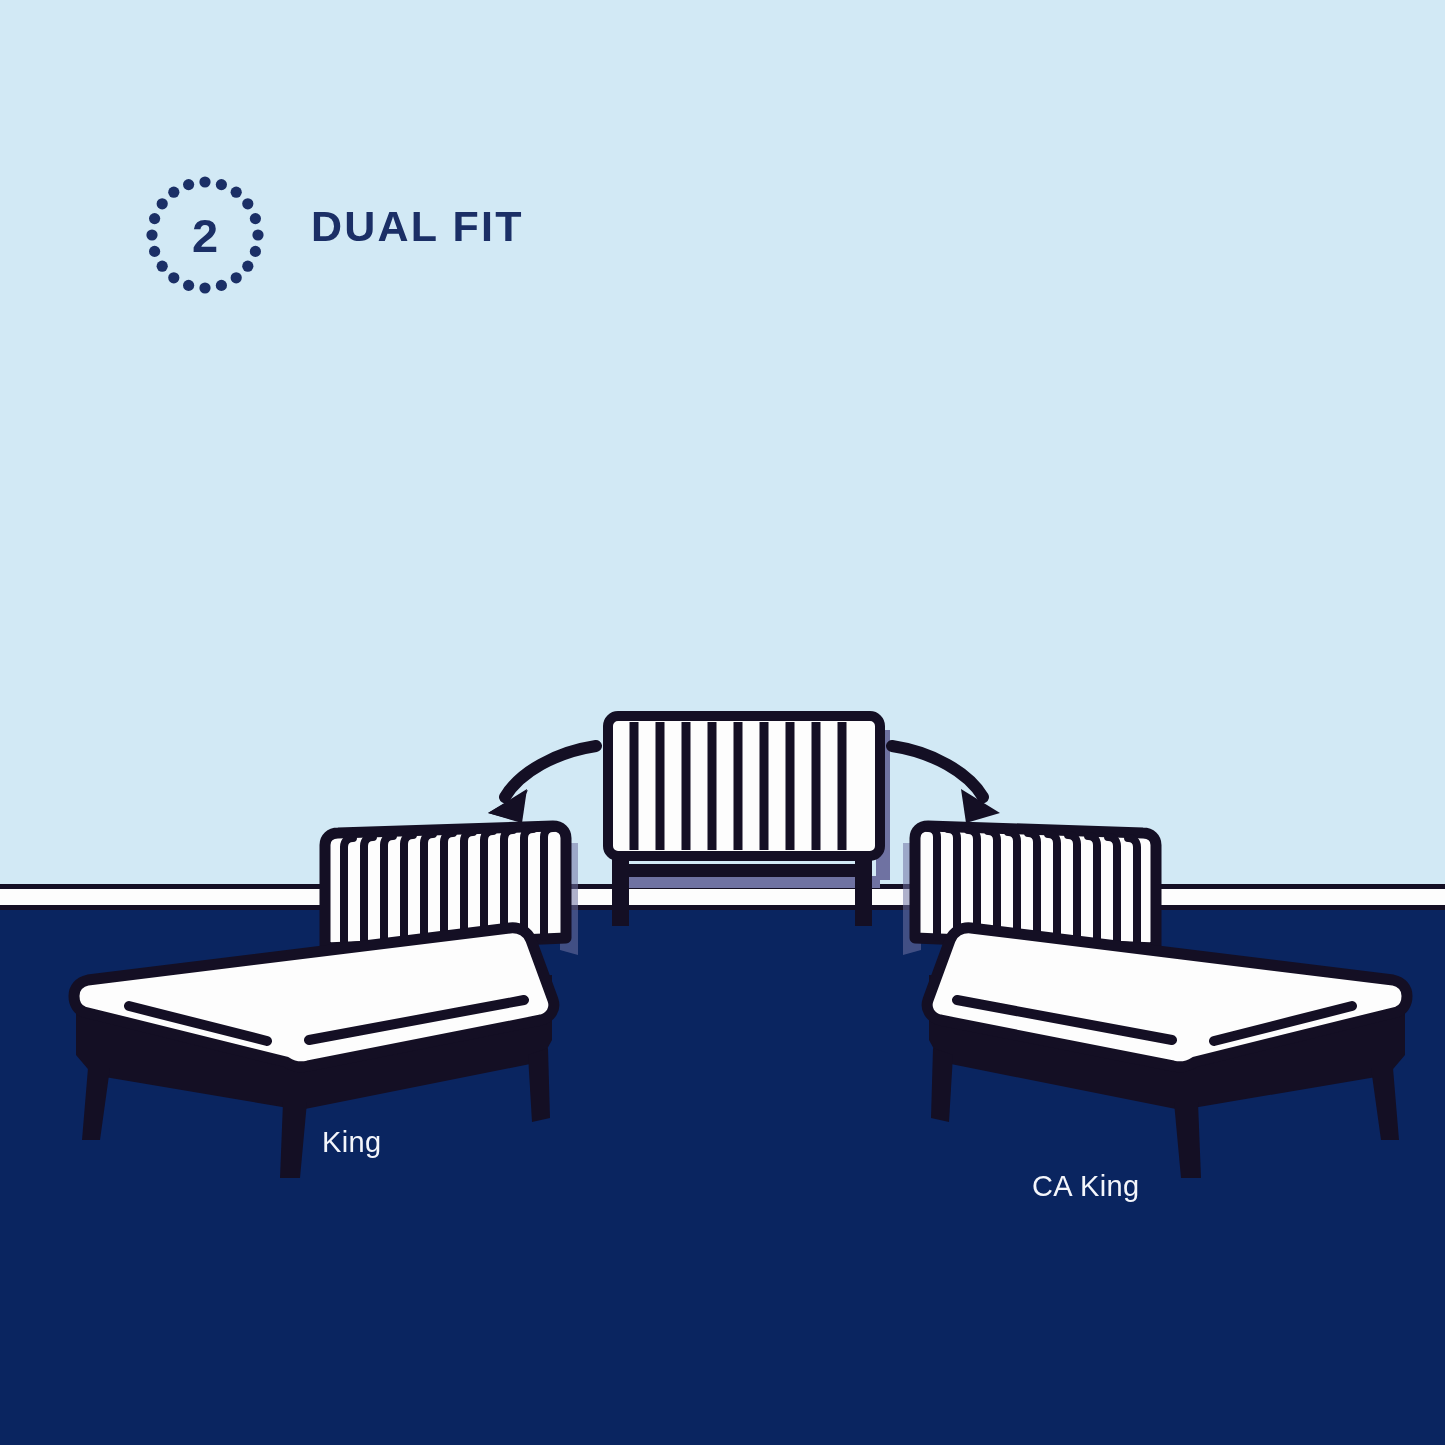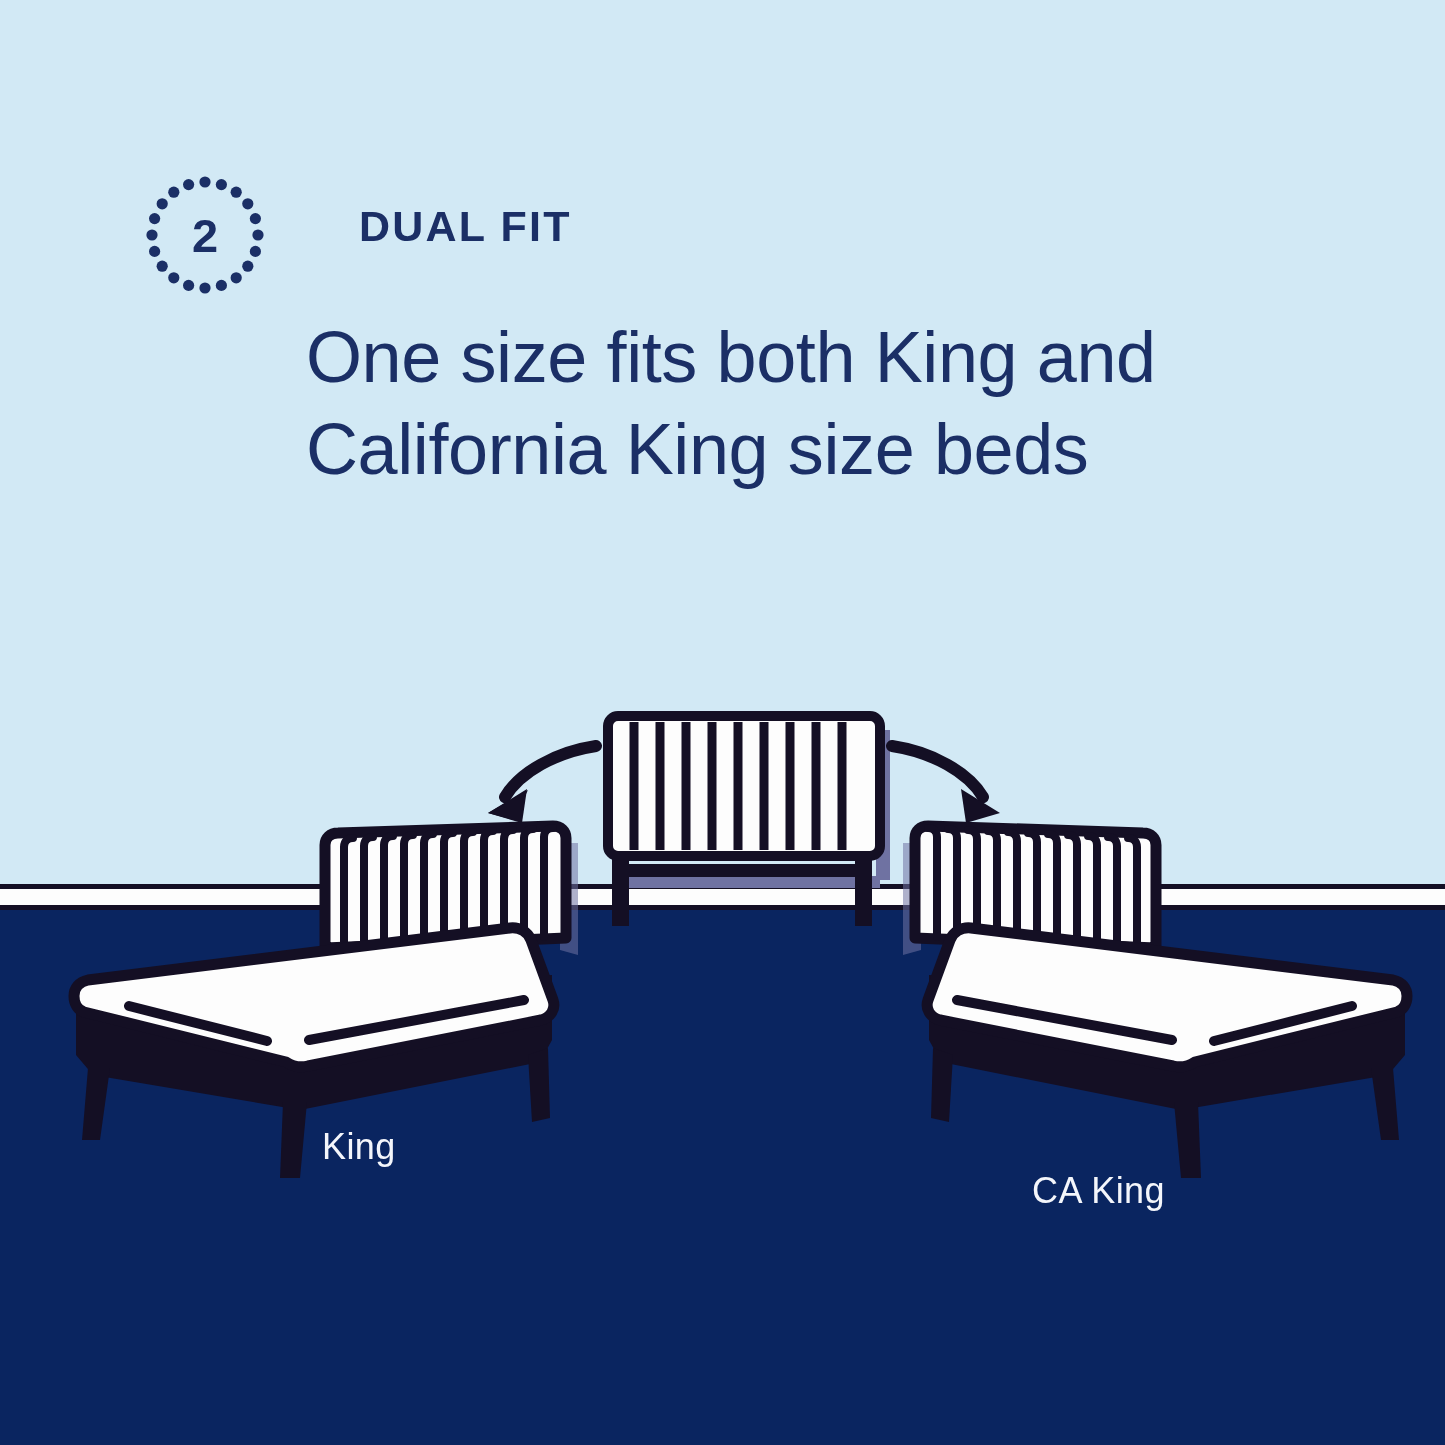--- a/index.html
+++ b/index.html
@@ -68,21 +68,20 @@
     letter-spacing: 0px;
   }
   .eyebrow {
     position: absolute;
     left: 311px; top: 202px;
     font-size: 43px;
     font-weight: 700;
     letter-spacing: 2.2px;
     color: #1b2f66;
     white-space: nowrap;
-    margin-left: 48px;
   }
   .headline {
     position: absolute;
     left: 306px; top: 311px;
     width: 1040px;
     font-size: 72px;
     font-weight: 300;
     line-height: 1.28;
     color: #1b2f66;
     letter-spacing: -0.4px;
@@ -92,21 +91,21 @@
   .illus {
     position: absolute;
     left: 0; top: 0;
     width: 1445px; height: 1445px;
   }
   .illus svg { display: block; }
   
   .bed-label {
     position: absolute;
     color: #f4f6fb;
-    font-size: 36px;
+    font-size: 29px;
     font-weight: 400;
     letter-spacing: 0.4px;
     white-space: nowrap;
   }
   .label-king  { left: 322px; top: 1126px; }
   .label-caking{ left: 1032px; top: 1170px; }
 </style>
 </head>
 <body>
 
@@ -141,24 +140,20 @@
         <circle cx="16.2" cy="27.8" r="5.6"></circle>
         <circle cx="27.8" cy="16.2" r="5.6"></circle>
         <circle cx="42.6" cy="8.6" r="5.6"></circle>
       </g>
     </svg>
     <div class="badge-num">2</div>
   </div>
 
   <div class="eyebrow">DUAL FIT</div>
 
-  <div class="headline">
-    <span class="ln">One size fits both King and</span>
-    <span class="ln">California King size beds</span>
-  </div>
 
   <div class="illus">
     <svg width="1445" height="1445" viewBox="0 0 1445 1445" aria-hidden="true">
       <defs>
         <g id="chan-center">
           <rect x="0" y="0" width="22" height="140" rx="9" fill="#fdfdfd" stroke="#140f24" stroke-width="9"></rect>
         </g>
       </defs>
 
       <g>

